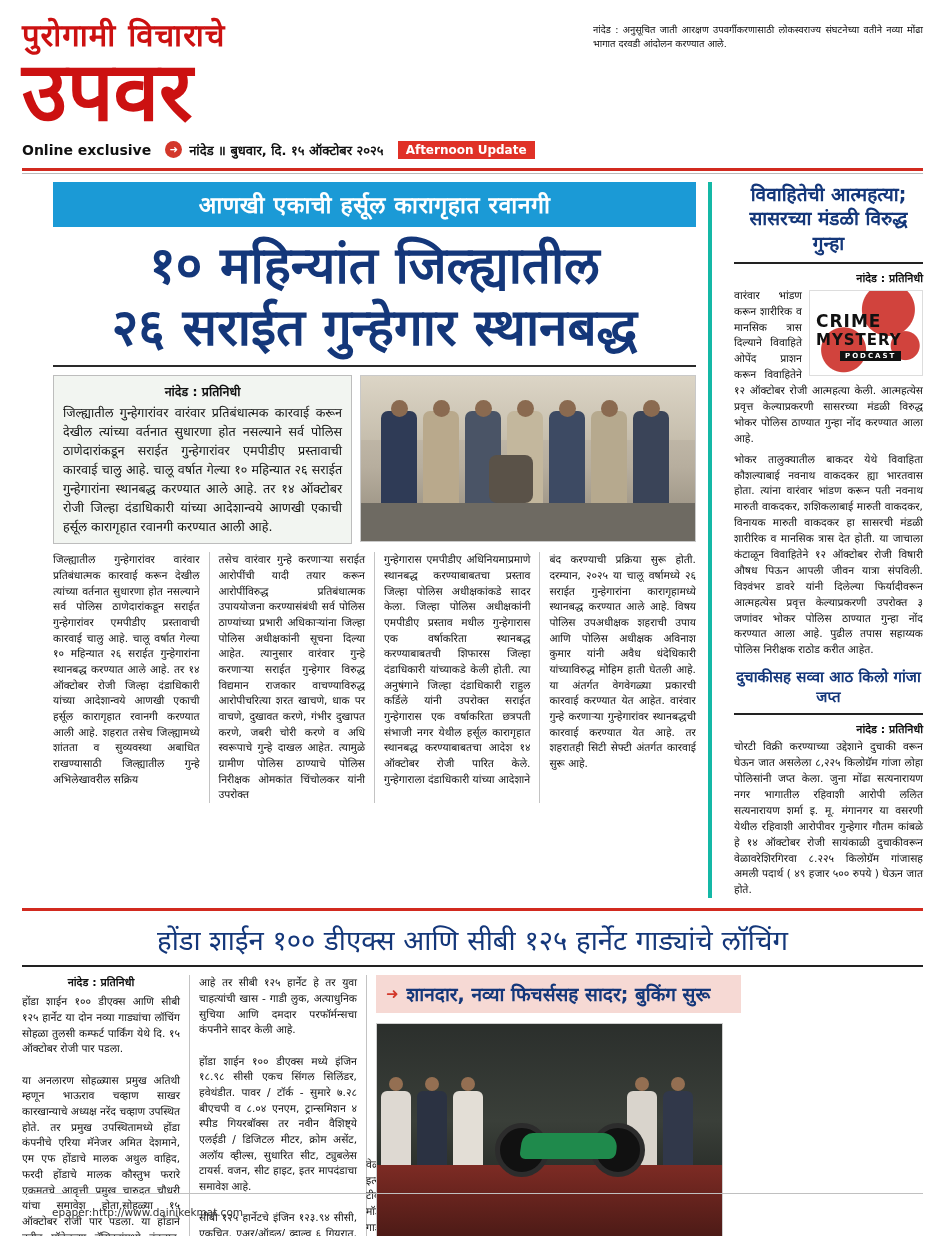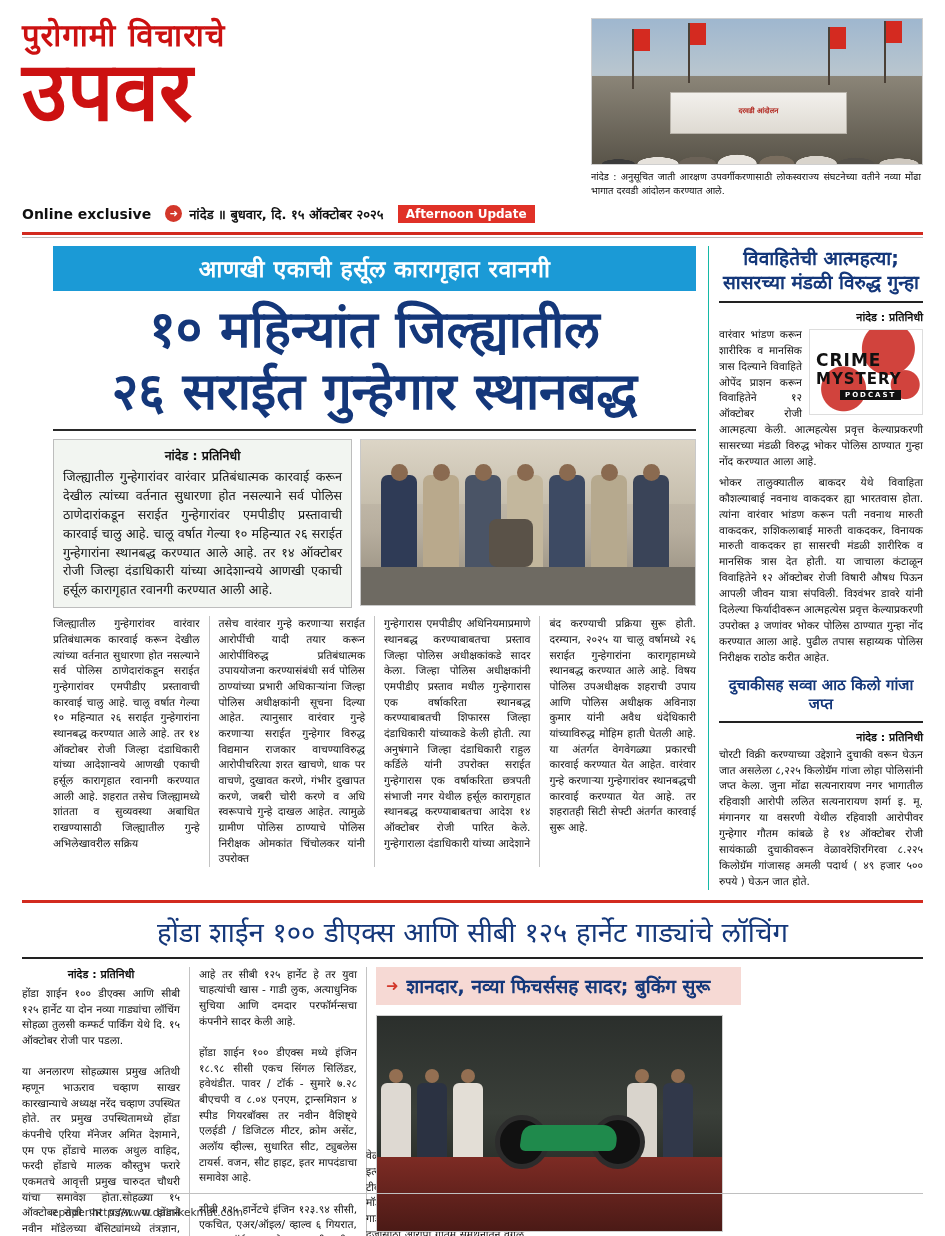--- a/index.html
+++ b/index.html
@@ -99,21 +99,21 @@
   .dateline{font-size:13px;font-weight:bold;color:#111;}
   .afternoon{
     background:#e03127;color:#fff;font-size:12px;font-weight:bold;
     padding:2px 8px;margin-left:14px;
   }
   .rule-red{height:3px;background:#d22a1f;margin-top:6px;}
   .rule-thin{height:1px;background:#b9b9b9;margin-top:2px;}
   
   .grid{display:flex;margin-top:8px;}
   .col-left{width:655px;padding-right:12px;box-sizing:border-box;margin-left:31px;}
-  .col-right{width:246px;border-left:1px solid #14b8a6;padding-left:10px;box-sizing:border-box;}
+  .col-right{width:246px;border-left:4px solid #14b8a6;padding-left:22px;box-sizing:border-box;}
   
   .blue-strip{
     background:#1b9ad6;color:#fff;text-align:center;
     font-size:23px;font-weight:bold;padding:6px 0 7px;
     letter-spacing:.5px;
   }
   .mega-head{
     color:#14377a;font-weight:bold;font-size:51px;line-height:1.22;
     text-align:center;margin-top:8px;
   }
@@ -198,34 +198,20 @@
 
 <div class="page">
 
   <div class="masthead">
     <div class="logo-block">
       <div class="logo-top">पुरोगामी विचाराचे</div>
       <div class="logo-main">उपवर</div>
     </div>
 
     <div>
-      <div class="masthead-photo">
-        <div class="mp-crowd"></div>
-        <div class="mp-pole" style="left:40px;top:10px;height:60px;"></div>
-        <div class="mp-flag" style="left:42px;top:10px;"></div>
-        <div class="mp-pole" style="left:96px;top:4px;height:60px;"></div>
-        <div class="mp-flag" style="left:98px;top:4px;"></div>
-        <div class="mp-pole" style="left:236px;top:8px;height:58px;"></div>
-        <div class="mp-flag" style="left:238px;top:8px;"></div>
-        <div class="mp-pole" style="left:292px;top:2px;height:62px;"></div>
-        <div class="mp-flag" style="left:294px;top:2px;"></div>
-        <div class="mp-banner">
-          <div class="b1">दरवडी आंदोलन</div>
-        </div>
-      </div>
       <div class="masthead-caption">नांदेड : अनुसूचित जाती आरक्षण उपवर्गीकरणासाठी लोकस्वराज्य संघटनेच्या वतीने नव्या मोंढा भागात दरवडी आंदोलन करण्यात आले.</div>
     </div>
   </div>
 
   <div class="infobar">
     <span class="online-ex">Online exclusive</span>
     <span class="arrow-circle">➜</span>
     <span class="dateline">नांदेड ॥ बुधवार, दि. १५ ऑक्टोबर २०२५</span>
     <span class="afternoon">Afternoon Update</span>
   </div>

